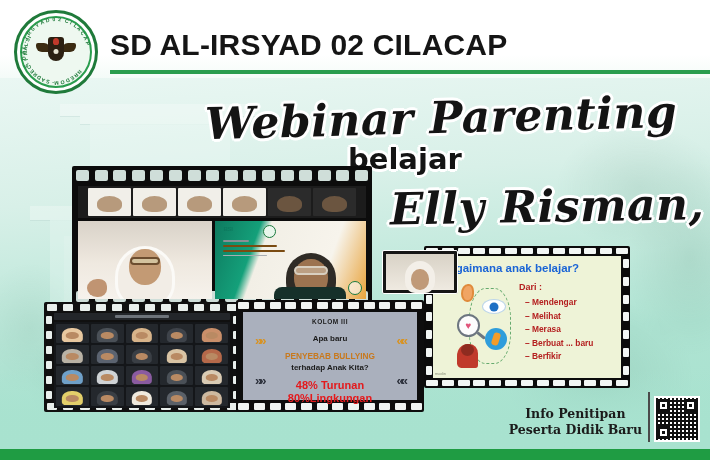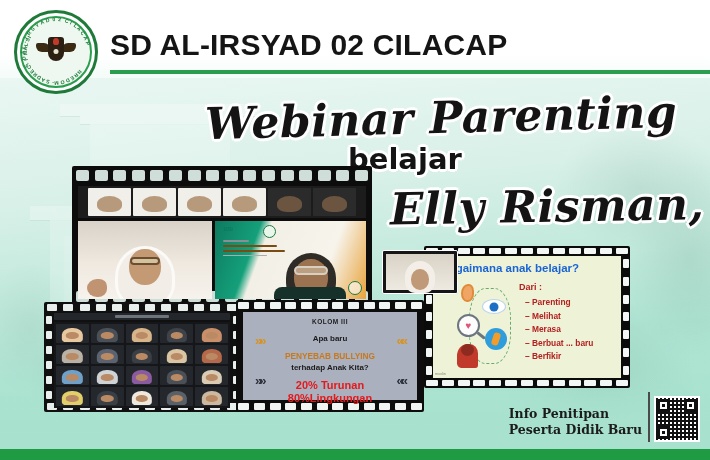--- a/index.html
+++ b/index.html
@@ -433,21 +433,21 @@
     width: 18px; height: 21px; border-radius: 48%; background: #c09a78;
   }
   .c4-wm {
     position: absolute; left: 2px; bottom: 2px;
     font-size: 4px; color: #8a8f7a;
   }
 
   
   .footer-info {
     position: absolute; right: 68px; bottom: 22px;
-    text-align: left;
+    text-align: center;
     font-family: "DejaVu Serif", serif;
     font-weight: bold; font-size: 12.5px; line-height: 16px;
     color: #1b1b1b;
   }
   .footer-div {
     position: absolute; right: 60px; bottom: 18px;
     width: 1.6px; height: 50px; background: #4a4a4a;
   }
   .qr {
     position: absolute; right: 10px; bottom: 18px; width: 46px; height: 46px;
@@ -736,21 +736,21 @@
     </div>
     <div class="c3-body">
       <div class="chev o p1">»»</div>
       <div class="chev o p2">««</div>
       <div class="chev d p3">»»</div>
       <div class="chev d p4">««</div>
       <div class="c3-kolom">KOLOM III</div>
       <div class="c3-q1">Apa baru</div>
       <div class="c3-q2">PENYEBAB BULLYING</div>
       <div class="c3-q3">terhadap Anak Kita?</div>
-      <div class="c3-a1">20% Turunan</div>
+      <div class="c3-a1">48% Turunan</div>
       <div class="c3-a2">80%Lingkungan</div>
     </div>
   </div>
 
   <div class="card c4">
     <div class="c4-film"></div>
     <div class="c4-holes t">
       <i></i>
         <i></i>
         <i></i>
@@ -796,21 +796,21 @@
         <i></i>
         <i></i>
         <i></i>
         <i></i>
       </div>
 
     <div class="c4-slide">
       <div class="c4-title">Bagaimana anak belajar?</div>
       <div class="c4-dari">Dari :</div>
       <div class="c4-list">
-        <div>–  Parenting</div>
+        <div>–  Mendengar</div>
         <div>–  Melihat</div>
         <div>–  Merasa</div>
         <div>–  Berbuat ... baru</div>
         <div>–  Berfikir</div>
       </div>
       <div class="c4-dash"></div>
       <div class="c4-ear"></div>
       <div class="c4-eye"></div>
       <div class="c4-glass"></div>
       <div class="c4-glass-h"></div>

